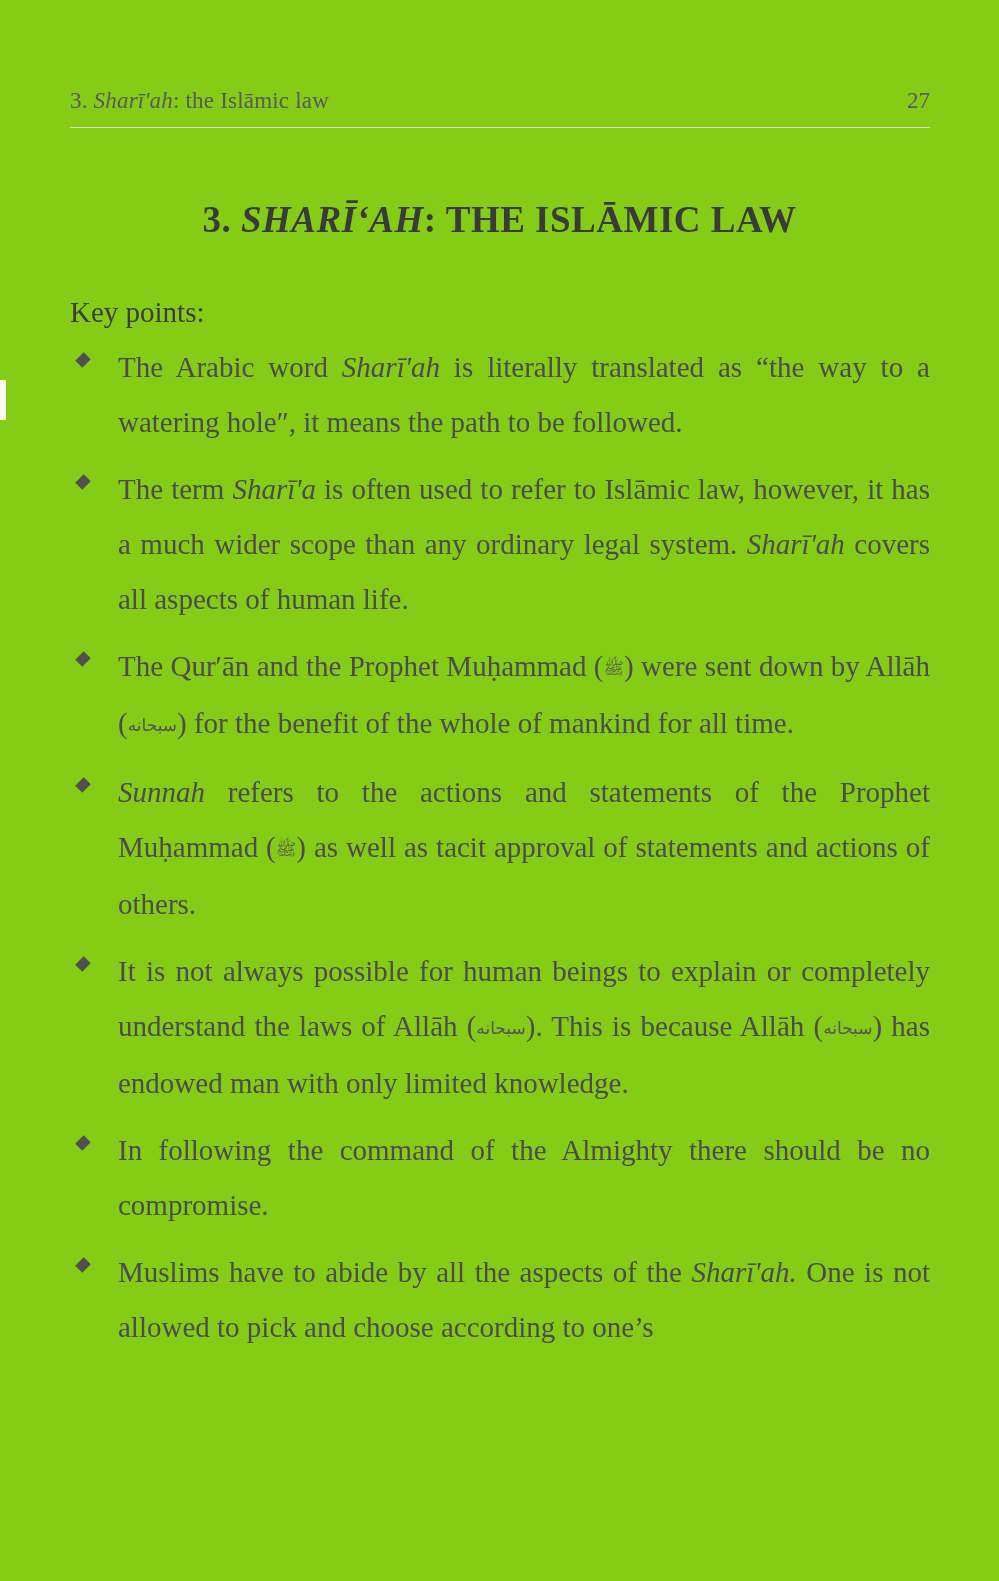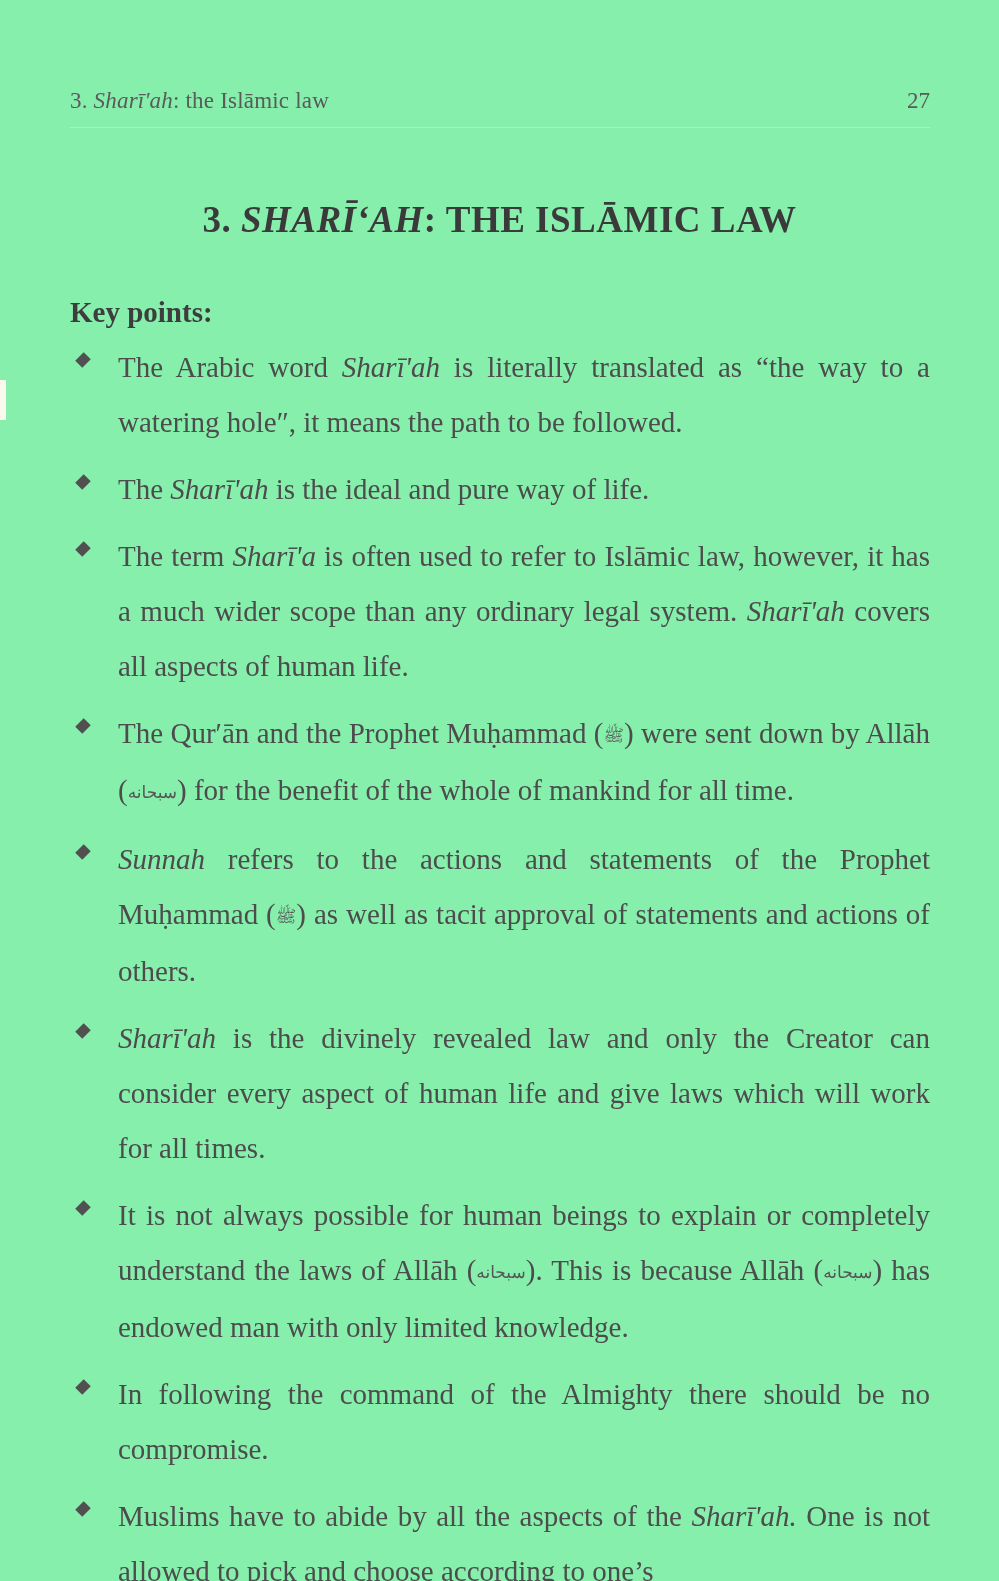--- a/index.html
+++ b/index.html
@@ -1,31 +1,31 @@
 <!DOCTYPE html>
 <html><head>
 <meta charset="utf-8">
 <style>
   html, body { margin:0; padding:0; background:#ffffff; }
   body { width:999px; height:1581px; position:relative; overflow:hidden;
          font-family:"Liberation Serif","DejaVu Serif",serif; color:#4a4a4a; }
-  .page { position:absolute; left:0; top:0; width:999px; height:1581px; background:#86efac; }
+  .page { position:absolute; left:0; top:0; width:999px; height:1581px; background:#84cc16; }
 
   .running-head { position:absolute; left:70px; top:88px; width:860px; height:34px;
                   font-size:23px; color:#5a5a5a; }
   .running-head .title { position:absolute; left:0; top:0; letter-spacing:0.2px; }
   .running-head .pageno { position:absolute; right:0; top:0; }
   .head-rule { position:absolute; left:70px; top:127px; width:860px; height:1px; background:#d6d6d6; }
 
   .chapter-title { position:absolute; left:0; top:198px; width:999px; text-align:center;
                    font-size:37px; font-weight:bold; color:#3a3a3a; letter-spacing:0.5px; }
   .chapter-title .num { font-style:normal; }
   .chapter-title .it { font-style:italic; }
 
-  .key-heading { position:absolute; left:70px; top:296px; font-size:29px; font-weight:bold; color:#3d3d3d; }
+  .key-heading { position:absolute; left:70px; top:296px; font-size:29px; font-weight:normal; color:#3d3d3d; }
 
   .bullets { position:absolute; left:70px; top:340px; width:860px; margin:0; padding:0; list-style:none; }
   .bullet { position:relative; padding-left:48px; font-size:29px; line-height:55px;
             text-align:justify; margin-bottom:12px; color:#4c4c4c; }
   .bullet .diamond { position:absolute; left:8px; top:15px; width:10px; height:10px;
                      background:#505050; transform:rotate(45deg) scaleY(1.2); }
   .seg-i { font-style:italic; }
   .honorific { display:inline-block; font-size:17px; vertical-align:2px; color:#555; }
 
   .ghost-mark { position:absolute; left:0; top:380px; width:6px; height:40px; background:#fbf8ee; }
@@ -43,22 +43,20 @@
   <div class="head-rule"></div>
 
   <h1 class="chapter-title" style="margin:0;">
     <span class="num">3. </span><span class="it">SHARĪ‘AH</span><span>: THE ISLĀMIC LAW</span>
   </h1>
 
   <div class="key-heading">Key points:</div>
 
   <ul class="bullets" id="bullet-list">
       <li class="bullet"><span class="diamond"></span><span>The Arabic word </span><span class="seg-i">Sharī'ah</span><span> is literally translated as “the way to a watering hole″, it means the path to be followed.</span></li>
-      <li class="bullet"><span class="diamond"></span><span>The </span><span class="seg-i">Sharī'ah</span><span> is the ideal and pure way of life.</span></li>
       <li class="bullet"><span class="diamond"></span><span>The term </span><span class="seg-i">Sharī'a</span><span> is often used to refer to Islāmic law, however, it has a much wider scope than any ordinary legal system. </span><span class="seg-i">Sharī'ah</span><span> covers all aspects of human life.</span></li>
       <li class="bullet"><span class="diamond"></span><span>The Qur′ān and the Prophet Muḥammad (</span><span class="honorific">ﷺ</span><span>) were sent down by Allāh (</span><span class="honorific">سبحانه</span><span>) for the benefit of the whole of mankind for all time.</span></li>
       <li class="bullet"><span class="diamond"></span><span class="seg-i">Sunnah</span><span> refers to the actions and statements of the Prophet Muḥammad (</span><span class="honorific">ﷺ</span><span>) as well as tacit approval of statements and actions of others.</span></li>
-      <li class="bullet"><span class="diamond"></span><span class="seg-i">Sharī'ah</span><span> is the divinely revealed law and only the Creator can consider every aspect of human life and give laws which will work for all times.</span></li>
       <li class="bullet"><span class="diamond"></span><span>It is not always possible for human beings to explain or completely understand the laws of Allāh (</span><span class="honorific">سبحانه</span><span>). This is because Allāh (</span><span class="honorific">سبحانه</span><span>) has endowed man with only limited knowledge.</span></li>
       <li class="bullet"><span class="diamond"></span><span>In following the command of the Almighty there should be no compromise.</span></li>
       <li class="bullet"><span class="diamond"></span><span>Muslims have to abide by all the aspects of the </span><span class="seg-i">Sharī'ah.</span><span> One is not allowed to pick and choose according to one’s</span></li>
     </ul>
 </div>
 
 </body></html>

